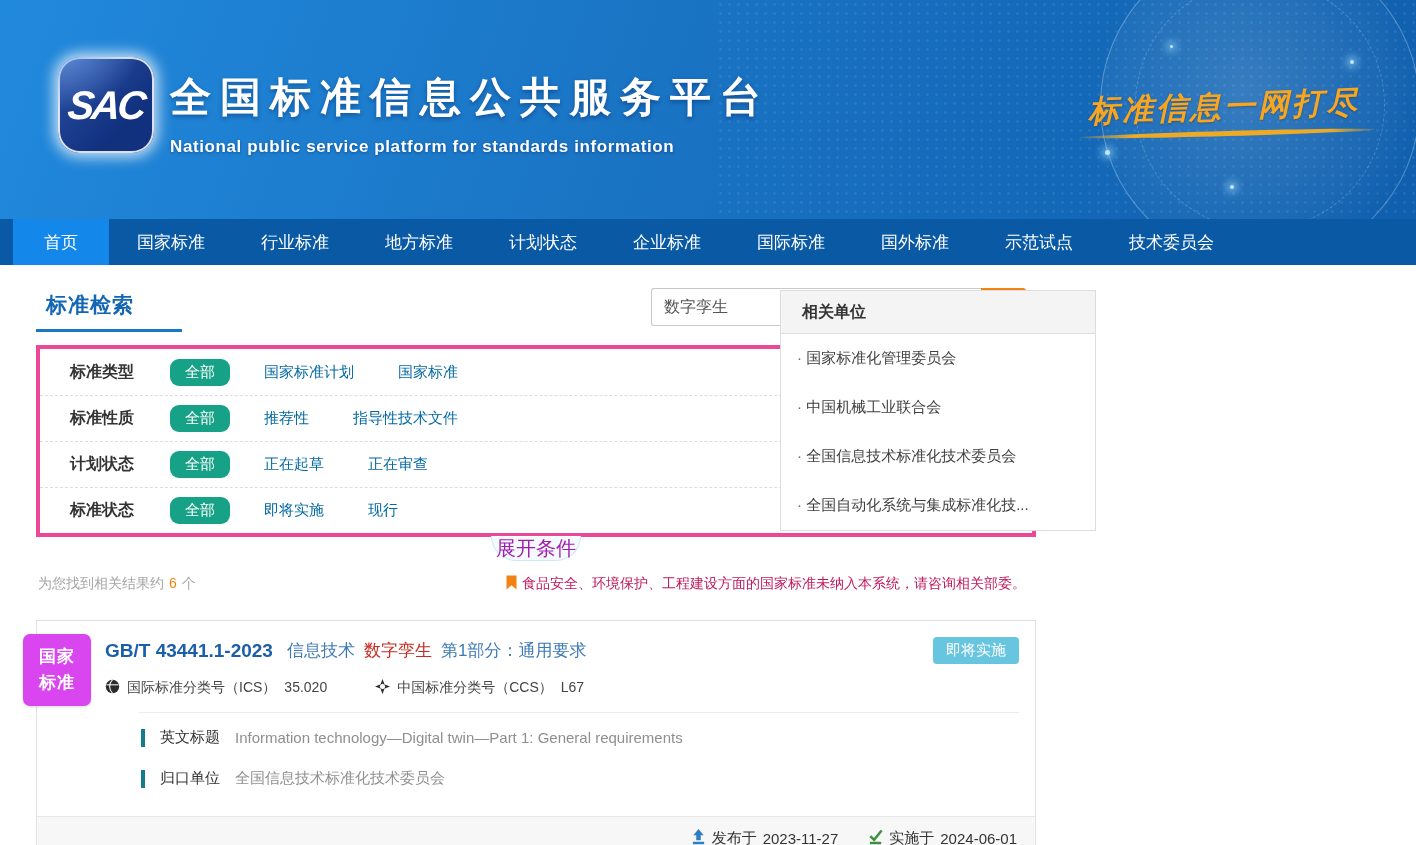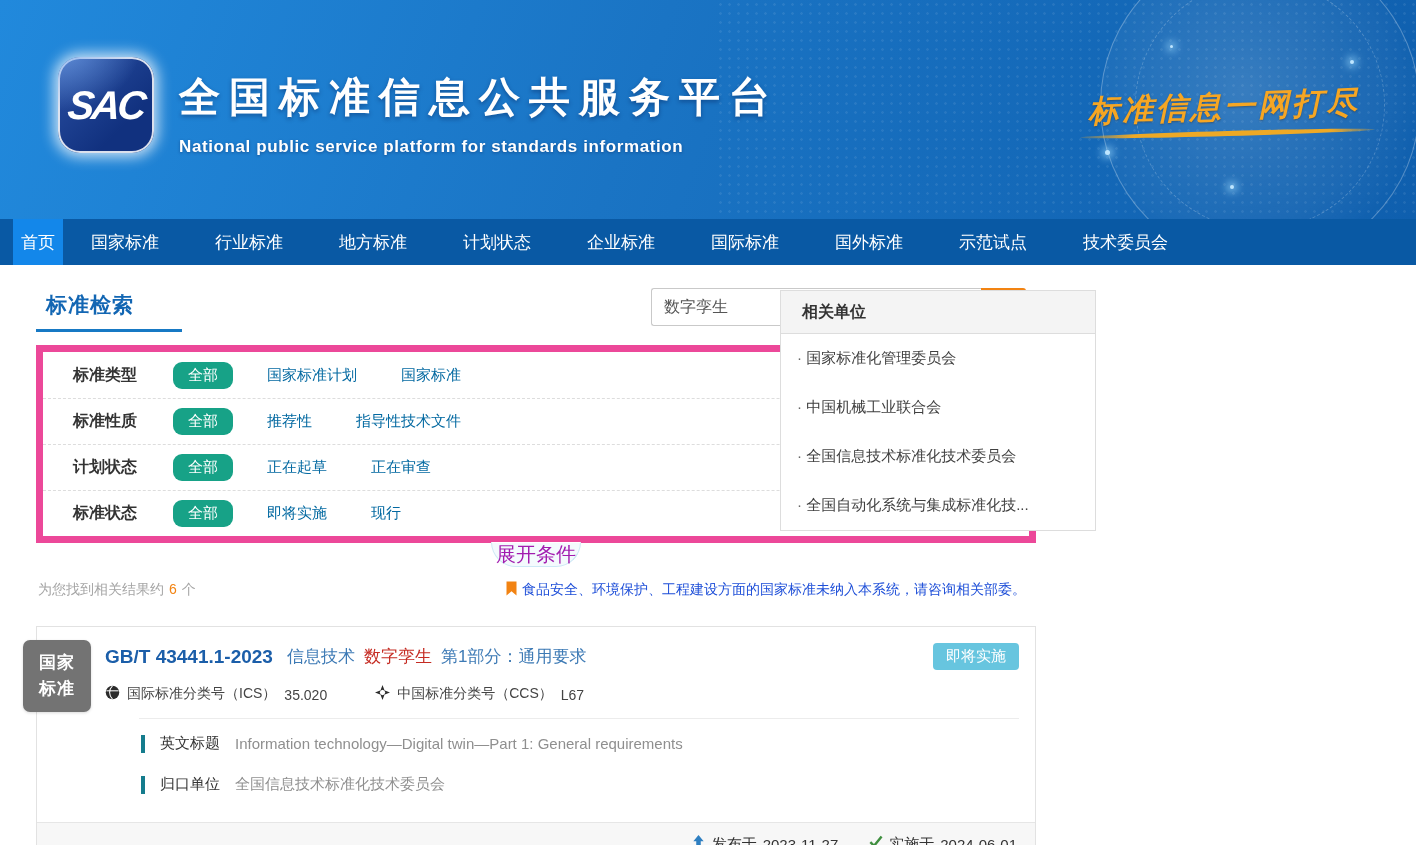--- a/index.html
+++ b/index.html
@@ -21,93 +21,93 @@
 
   .logo { position: absolute; left: 58px; top: 57px; width: 96px; height: 96px;
     border-radius: 22px; background: linear-gradient(135deg, #2b51a4 0%, #11317f 70%);
     box-shadow: 0 0 14px 4px rgba(255,255,255,.75), inset 0 0 0 2px rgba(255,255,255,.85);
     display:flex; align-items:center; justify-content:center; overflow:hidden; }
   .logo::before { content:""; position:absolute; left:-20px; top:-30px; width:110px; height:90px;
     background: radial-gradient(ellipse at 20% 20%, rgba(120,170,240,.75), transparent 65%); }
   .logo span { position:relative; color:#fff; font-size:40px; font-weight:bold; font-style:italic;
     letter-spacing:-3px; transform: skewX(-6deg); }
 
-  .hdr-titles { position:absolute; left:179px; top:70px; color:#fff; }
+  .hdr-titles { position:absolute; left:170px; top:70px; color:#fff; }
   .hdr-title-cn { font-size:41px; font-weight:bold; letter-spacing:9px;
     text-shadow: 0 2px 4px rgba(0,20,70,.4); white-space:nowrap; }
   .hdr-title-en { margin-top:12px; font-size:17px; font-weight:bold; letter-spacing:.6px;
     text-shadow: 0 1px 3px rgba(0,20,70,.4); white-space:nowrap; }
 
   .slogan { position:absolute; left:1088px; top:86px; color:#f6a623; font-size:31px;
     font-weight:bold; font-style:italic; letter-spacing:3px; white-space:nowrap;
     transform: rotate(-2deg); text-shadow: 0 1px 2px rgba(60,30,0,.35); }
   .slogan-line { position:absolute; left:1080px; top:131px; width:295px; height:5px;
     background: linear-gradient(90deg, rgba(240,170,40,.15), #eea925 18%, #eea925 85%, rgba(240,170,40,.2));
     border-radius: 50% / 50%; transform: rotate(-1.6deg); }
 
   
   .nav { width:1416px; height:46px; background:#0959a4; display:flex; align-items:stretch; }
   .nav a { display:flex; align-items:center; color:#fff; font-size:17px; text-decoration:none;
     padding: 0 28px; cursor:pointer; white-space:nowrap; }
-  .nav a.first { padding: 0 8px; margin-left:13px; }
+  .nav a.first { padding: 0 31px; margin-left:13px; }
   .nav a.active { background:#1387ea; }
 
   
   .main { position:relative; width:1124px; }
   .left-col { margin-left:36px; width:1000px; }
 
   
   .section-head { position:relative; height:80px; }
   .section-title { position:absolute; left:0; top:26px; display:inline-block;
     color:#1266b3; font-size:21px; font-weight:bold; letter-spacing:1px;
     padding: 0 48px 10px 10px; border-bottom:3px solid #1779c4; }
   .search-group { position:absolute; right:10px; top:23px; display:flex; }
   .search-input { width:330px; height:38px; border:1px solid #c9c9c9; border-right:none;
     border-radius:3px 0 0 3px; font-size:16px; color:#555; padding:0 12px; outline:none;
     font-family:"Liberation Sans","DejaVu Sans",sans-serif; }
   .search-btn { width:45px; height:38px; background:#f28312; border:none; border-radius:0 3px 3px 0;
     display:flex; align-items:center; justify-content:center; cursor:pointer; }
 
   
-  .filter-box { border:7px solid #ec4899; background:#fff; }
+  .filter-box { border:4px solid #ec4899; background:#fff; }
   .filter-row { display:flex; align-items:center; height:46px; padding-left:30px; }
   .filter-row + .filter-row { border-top:1px dashed #ddd; }
   .filter-label { width:100px; font-size:16px; font-weight:bold; color:#333; }
   .filter-all { background:#17a287; color:#fff; font-size:15px; padding:4px 15px;
     border-radius:9px; margin-right:34px; cursor:pointer; }
   .filter-opt { font-size:15px; color:#0369a1; margin-right:44px; cursor:pointer; }
 
   .expand-pill { width:90px; height:25px; margin:-1px auto 12px auto; background:#f4fafd;
     border:1px solid #cde8f5; border-top:1px solid #fff; border-radius:0 0 46px 46px;
     display:flex; align-items:center; justify-content:center;
     color:#a21caf; font-size:20px; cursor:pointer; }
 
   
   .summary-row { display:flex; justify-content:space-between; align-items:center;
     margin-top:6px; padding:0 2px; height:22px; }
   .summary-left { font-size:14px; color:#a5a5a5; }
   .summary-count { color:#f28312; margin:0 5px; }
-  .notice { display:flex; color:#1d4ed8; font-size:14px; margin-right:8px; }
+  .notice { display:flex; color:#be185d; font-size:14px; margin-right:8px; }
   .notice svg { margin-right:5px; }
 
   
   .result-card { position:relative; margin-top:25px; border:1px solid #e2e2e2; background:#fff; }
   .type-badge { position:absolute; left:-14px; top:13px; width:68px; height:72px;
-    background:#737373; border-radius:7px; color:#fff; font-size:17px; font-weight:bold;
+    background:#d946ef; border-radius:7px; color:#fff; font-size:17px; font-weight:bold;
     display:flex; flex-direction:column; align-items:center; justify-content:center;
     line-height:1.55; letter-spacing:1px; box-shadow:0 1px 3px rgba(0,0,0,.15); }
   .card-body { padding:16px 16px 6px 68px; }
   .title-row { display:flex; align-items:center; }
   .std-code { font-size:19px; font-weight:bold; color:#1b5ea9; margin-right:14px; cursor:pointer; }
   .std-part { font-size:17px; color:#3d7ab5; margin-right:9px; cursor:pointer; }
   .std-hl { font-size:17px; color:#c52b22; margin-right:9px; cursor:pointer; }
   .status-badge { margin-left:auto; background:#67c5df; color:#fff; font-size:15px;
     padding:4px 13px; border-radius:4px; }
   .meta-row { display:flex; align-items:center; margin-top:15px; }
-  .meta-item { display:flex; align-items:flex-end; font-size:14px; color:#444; margin-right:48px; }
+  .meta-item { display:flex; align-items:flex-start; font-size:14px; color:#444; margin-right:48px; }
   .meta-item svg { margin-right:7px; }
   .meta-label { margin-right:8px; }
   .card-divider { border:none; border-top:1px solid #ececec; margin:15px 0 4px 34px; }
   .detail-row { display:flex; align-items:center; padding:11px 0 11px 36px; }
   .detail-bar { width:4px; height:18px; background:#157c8d; margin-right:15px; }
   .detail-label { font-size:15px; color:#333; margin-right:15px; white-space:nowrap; }
   .detail-value { font-size:15px; color:#8f8f8f; }
   .card-footer { margin-top:11px; height:43px; background:#f7f7f7; border-top:1px solid #e6e6e6;
     display:flex; align-items:center; justify-content:flex-end; padding-right:18px; }
   .date-item { display:flex; align-items:center; font-size:15px; color:#333; margin-left:30px; }

